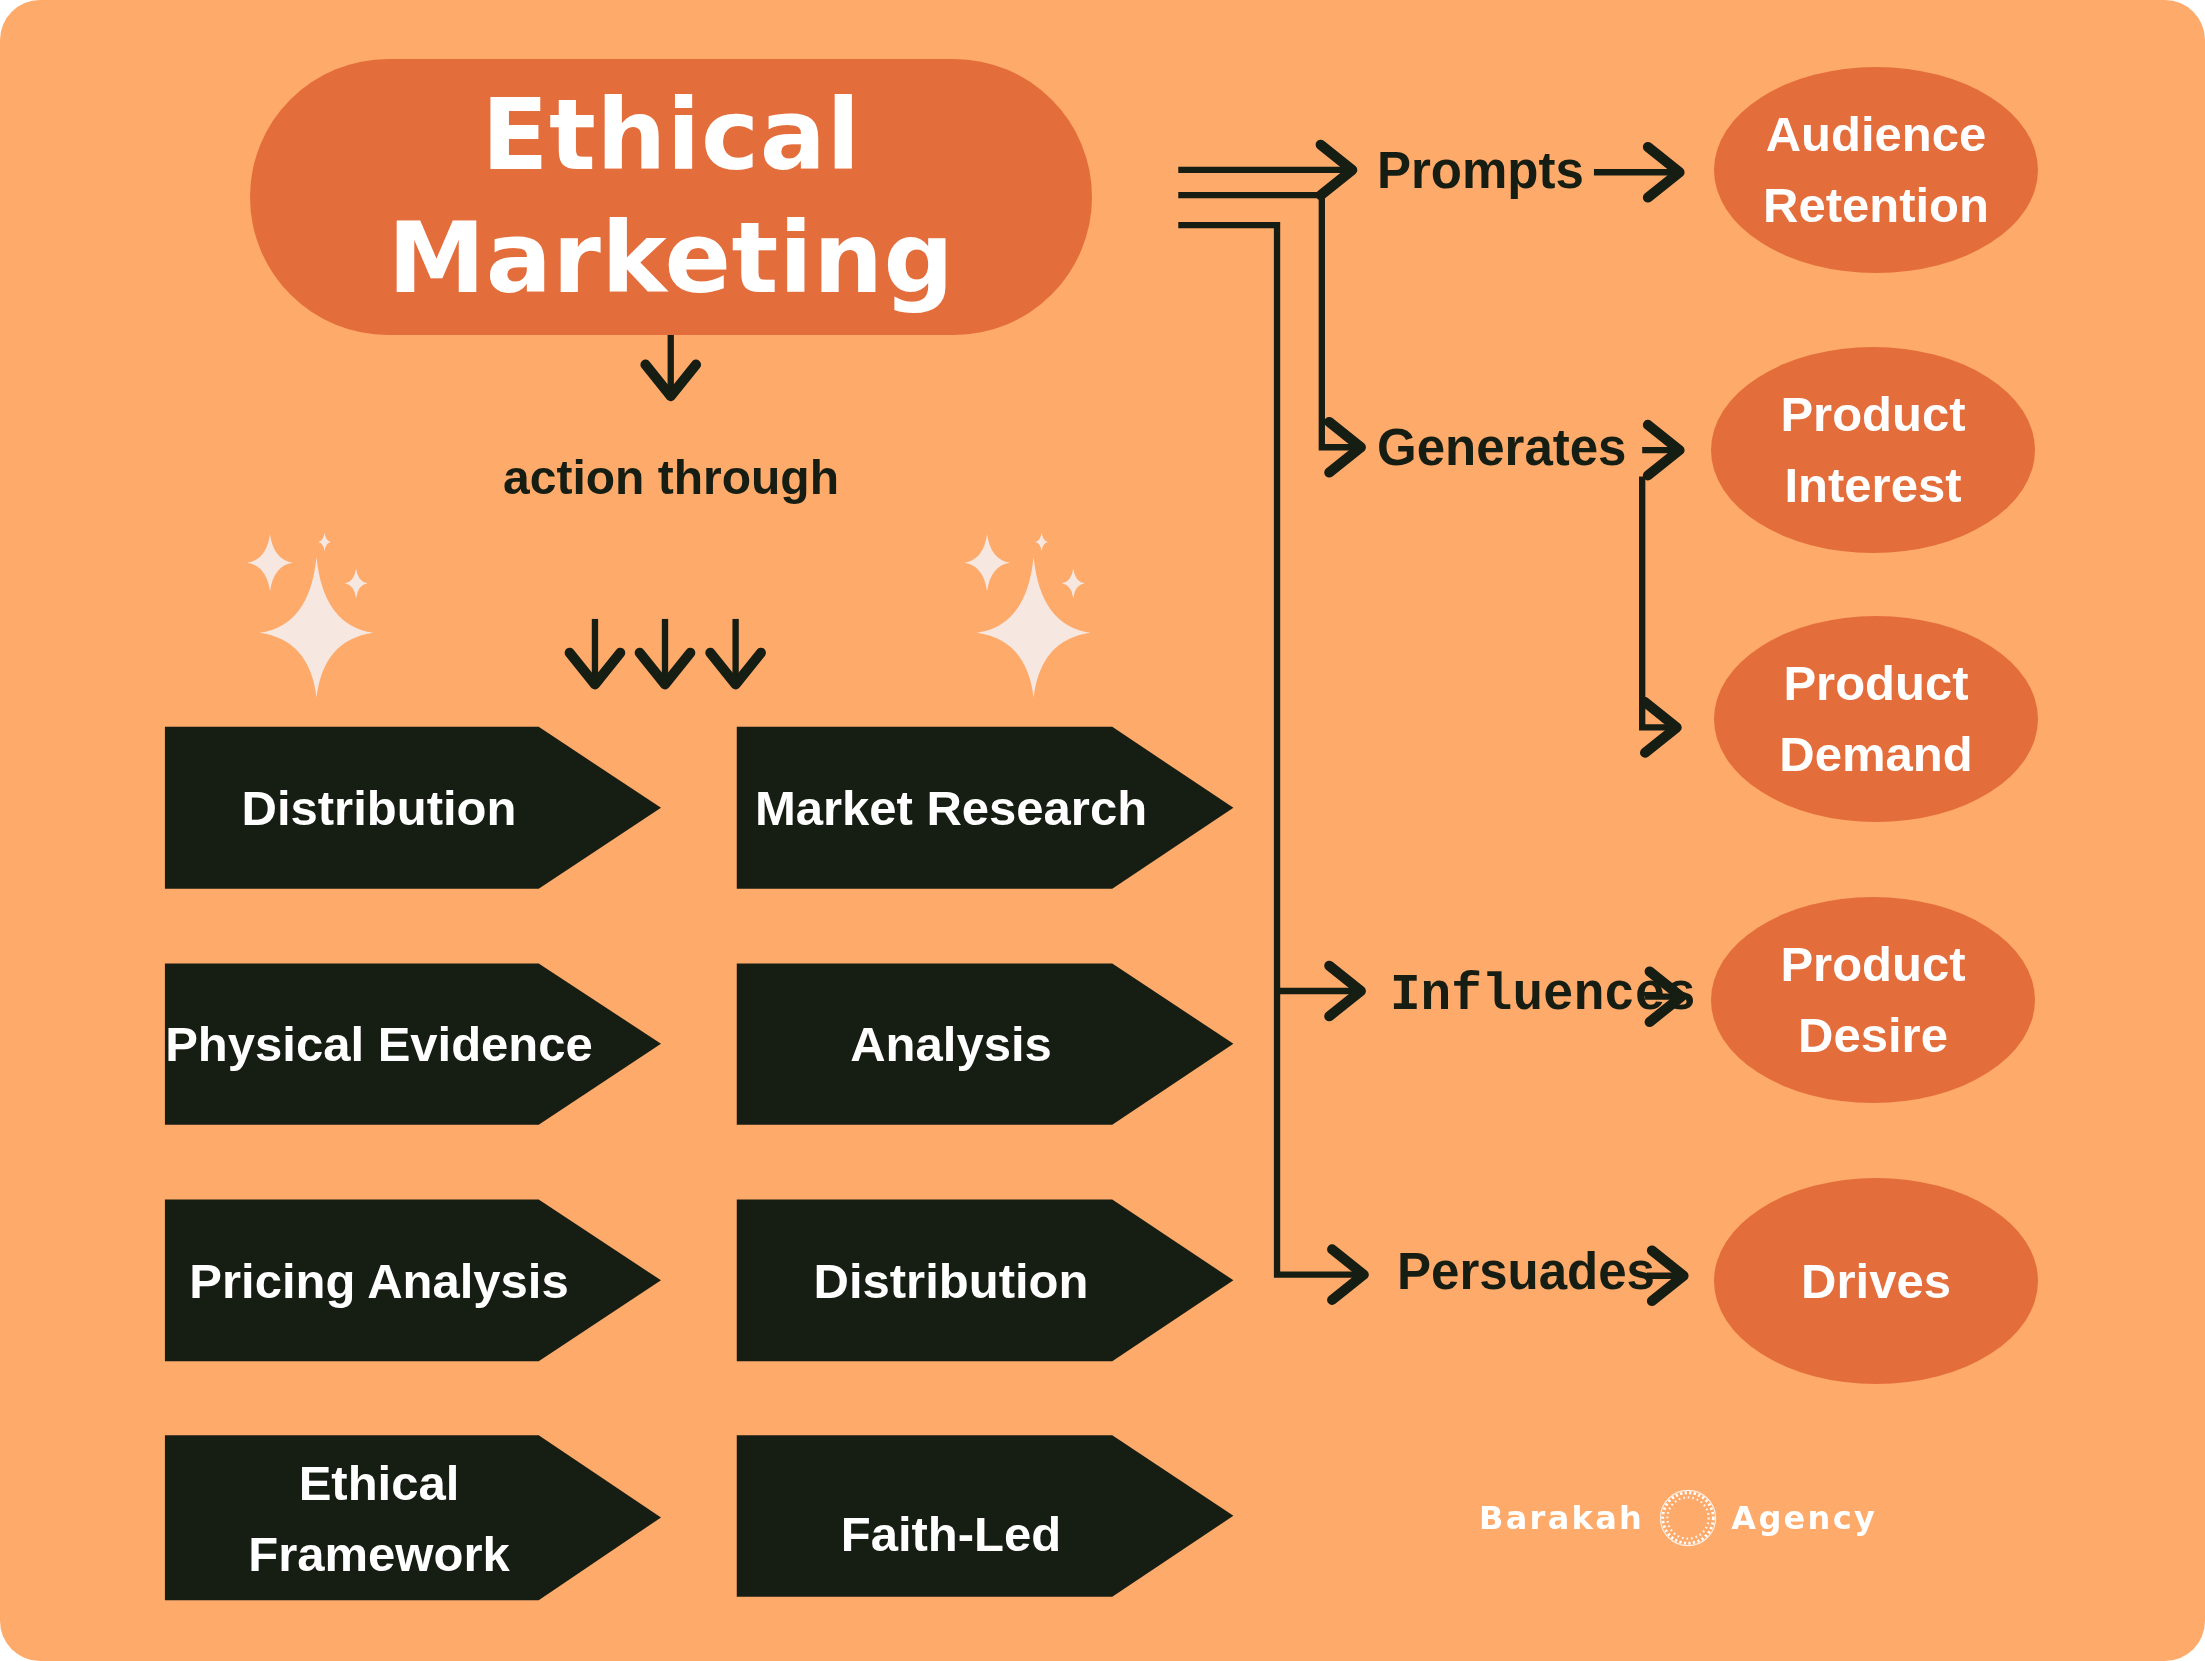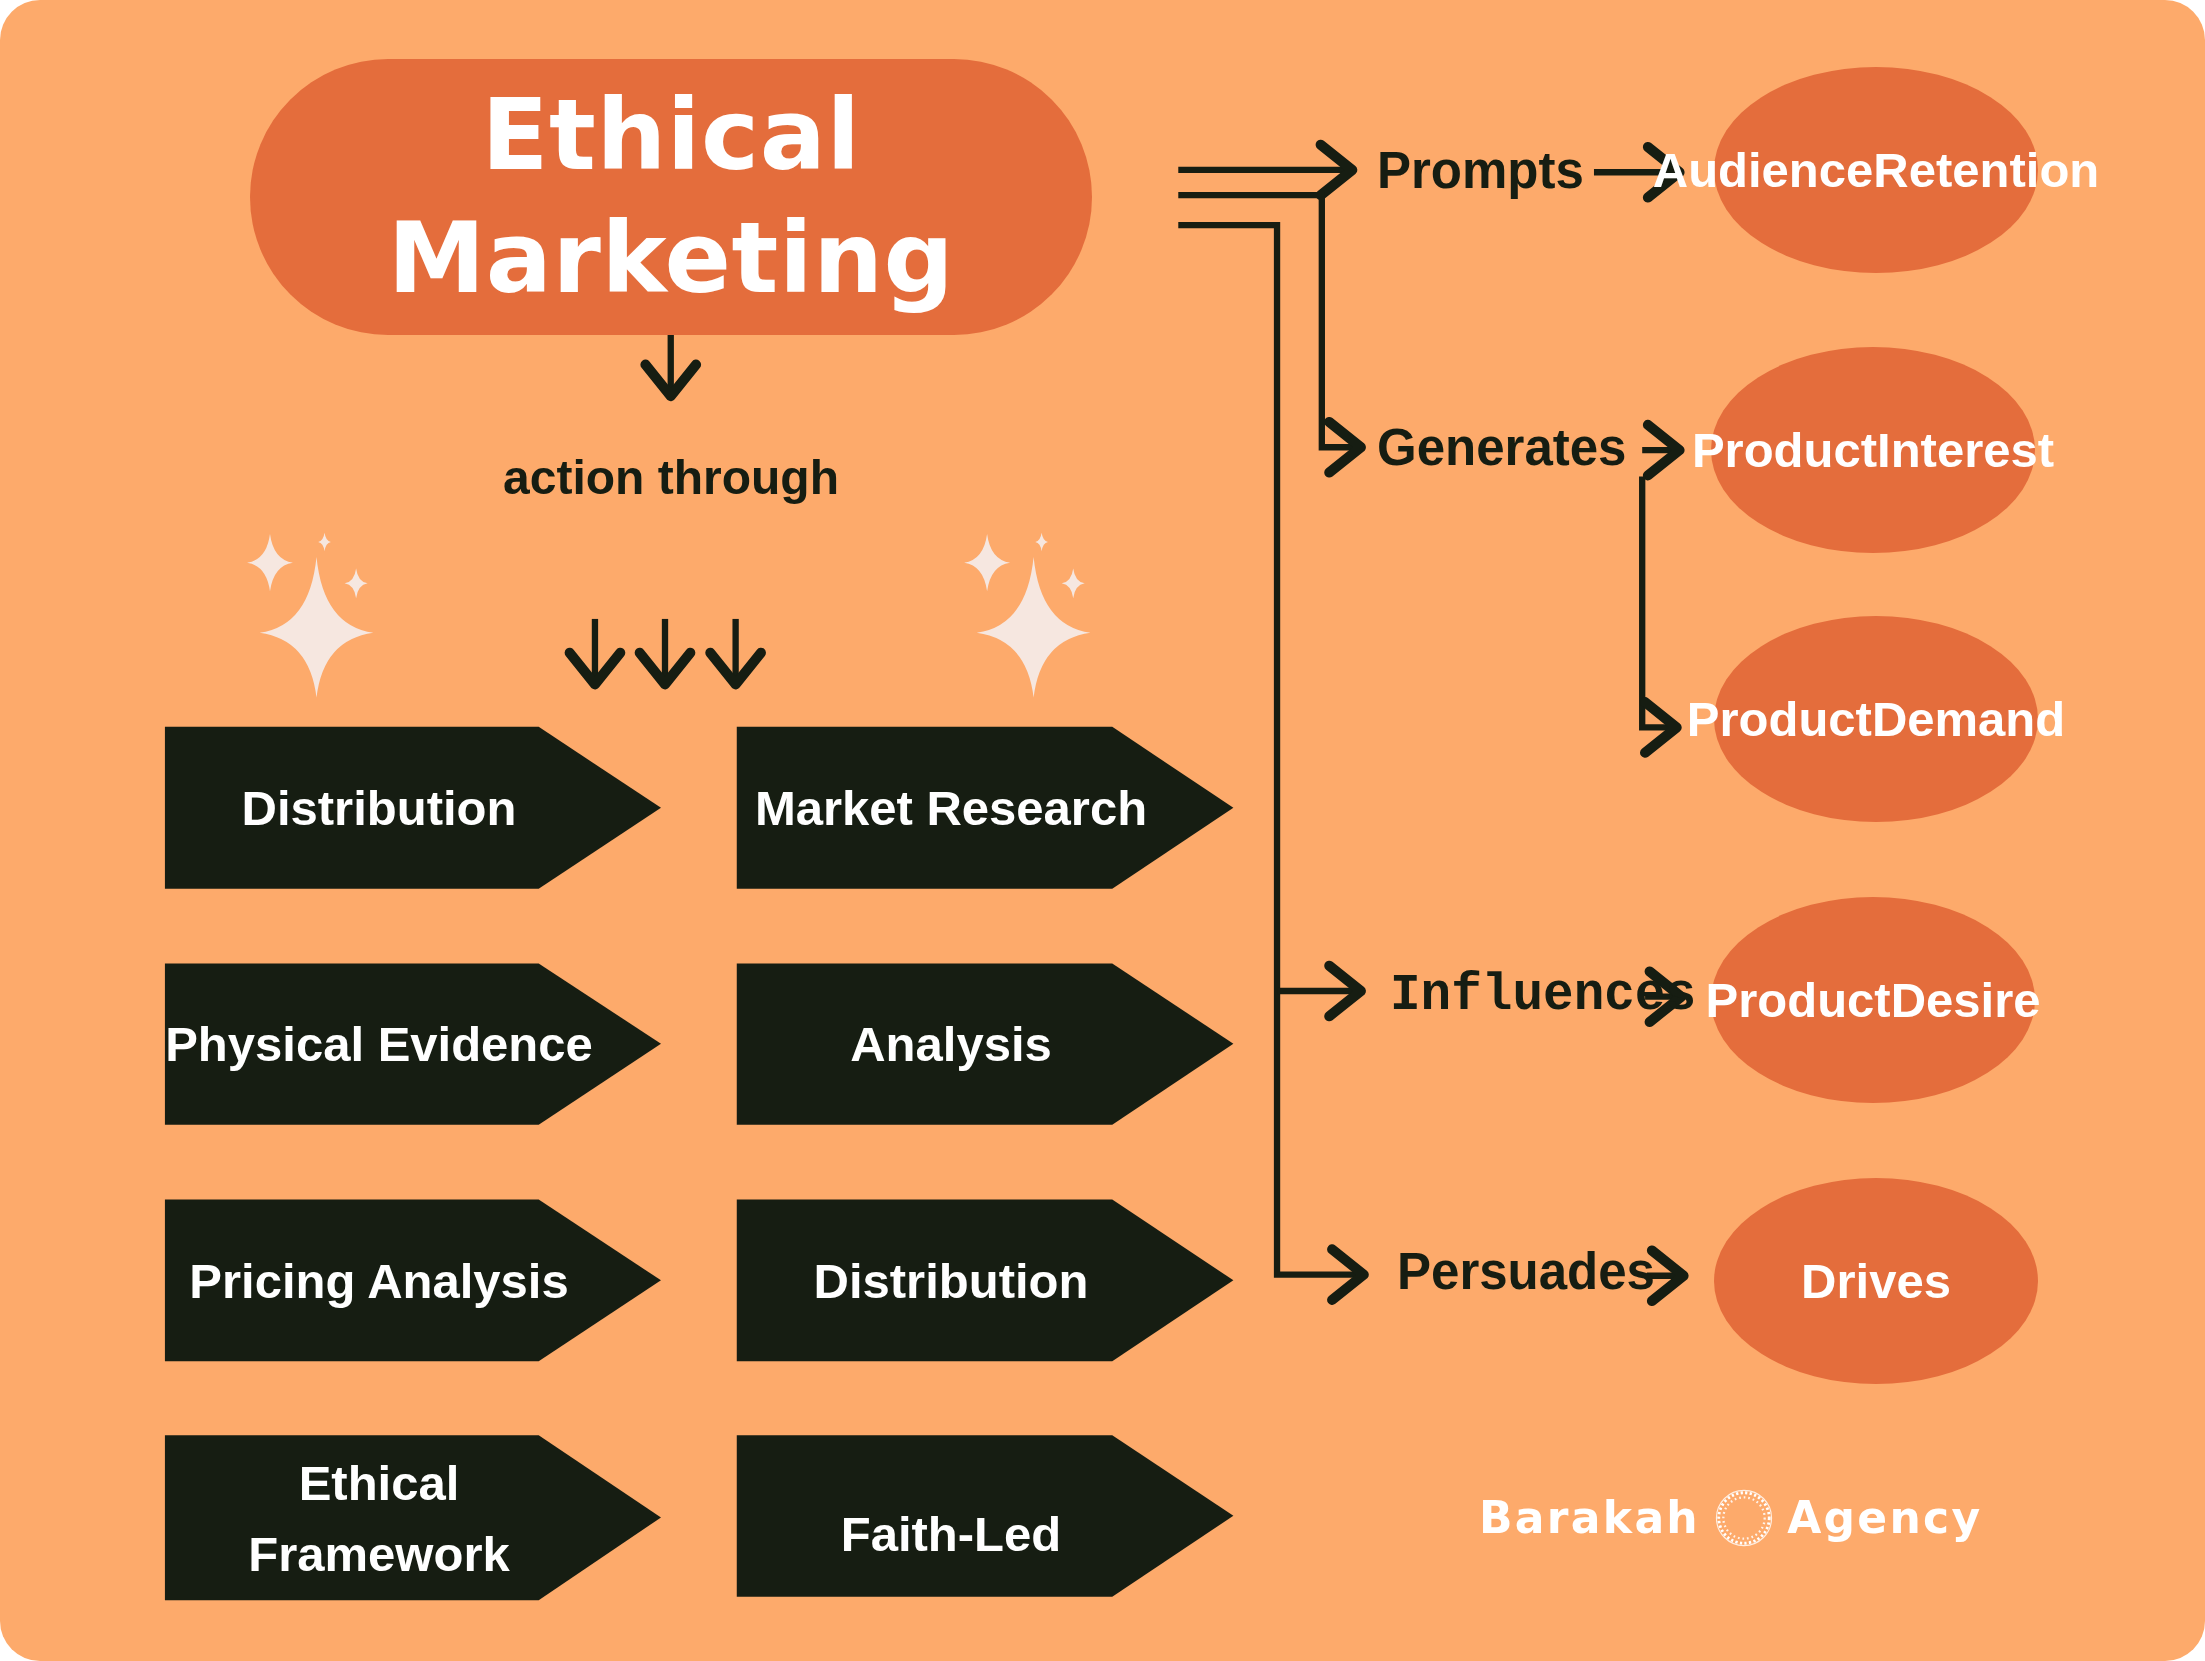--- a/index.html
+++ b/index.html
@@ -13,24 +13,24 @@
   .pill-line { color: #ffffff; font-weight: 700; font-size: 98px; line-height: 123px;
                letter-spacing: 0.6px; font-family: "DejaVu Sans", sans-serif; }
   .subtitle { position: absolute; left: 269px; top: 442px; width: 804px; text-align: center;
               color: #161D12; font-size: 48px; line-height: 72px; font-weight: 700; }
   .tag { position: absolute; }
   .tag .tag-text { position: absolute; left: 0; top: 0; width: 471px; height: 100%;
                    display: flex; flex-direction: column; align-items: center; justify-content: center;
                    color: #ffffff; font-size: 49px; line-height: 71px; font-weight: 700; text-align: center; }
   .verb { position: absolute; color: #161D12; font-size: 51px; font-weight: 700; line-height: 57px; white-space: nowrap; }
   .bubble { position: absolute; background: #E46D3C; border-radius: 50%;
-            display: flex; flex-direction: row; align-items: center; justify-content: center; }
+            display: flex; flex-direction: column; align-items: center; justify-content: center; }
   .bubble-line { color: #ffffff; font-size: 49px; line-height: 71px; font-weight: 700; }
   .logo { position: absolute; left: 1479px; top: 1483px; height: 69px; display: flex; align-items: center; gap: 12.6px; }
-  .logo-word { color: #ffffff; font-size: 44px; font-weight: 700; letter-spacing: 2.3px; font-family: "DejaVu Sans", sans-serif; }
+  .logo-word { color: #ffffff; font-size: 32px; font-weight: 700; letter-spacing: 2.3px; font-family: "DejaVu Sans", sans-serif; }
   svg { position: absolute; left: 0; top: 0; }
 </style>
 </head>
 <body>
 
 <div class="canvas">
 
   <svg width="2205" height="1661" viewBox="0 0 3840 2893">
     <defs>
       <marker id="ah" markerWidth="10" markerHeight="10" refX="6" refY="5" orient="auto" markerUnits="strokeWidth">

